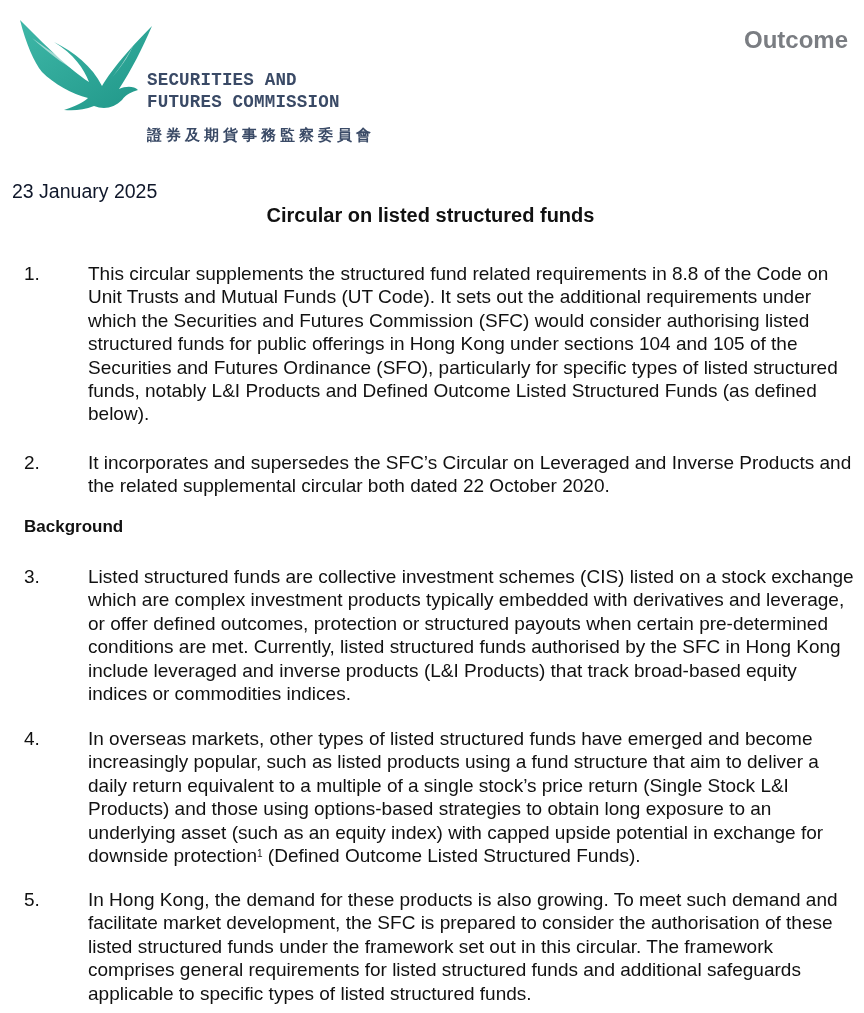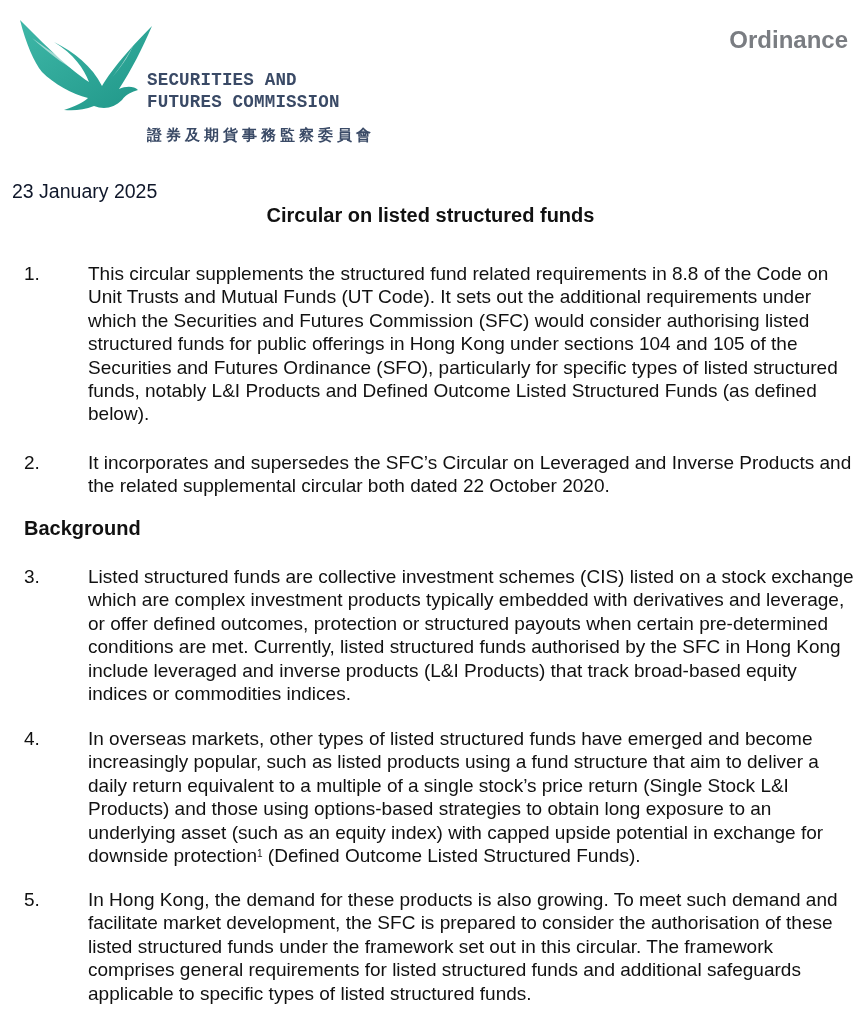--- a/index.html
+++ b/index.html
@@ -31,21 +31,21 @@
       font-size: 20px; font-weight: bold; color: #111;
     }
     .para {
       position: absolute; left: 24px; width: 830px;
       font-size: 19px; line-height: 23.4px; color: #111;
     }
     .para .num { position: absolute; left: 0; top: 0; width: 36px; }
     .para .txt { margin-left: 64px; display: block; }
     .heading {
       position: absolute; left: 24px; top: 517px;
-      font-size: 20px; font-weight: bold; color: #111;
+      font-size: 17px; font-weight: bold; color: #111;
     }
     sup { font-size: 10px; vertical-align: top; position: relative; top: -2px; }
   </style>
 </head>
 <body>
 
 <div class="logo">
   <svg class="bird" width="150" height="110" viewBox="0 0 150 110">
     <defs>
       <linearGradient id="g" x1="0" y1="0" x2="1" y2="1">
@@ -57,21 +57,21 @@
     <path fill="#ffffff" opacity="0.55" d="M18,24 C36,40 55,55 72,62 C55,50 38,38 18,24 Z"></path>
     <path fill="#ffffff" opacity="0.55" d="M120,30 C112,45 104,56 96,66 C106,54 114,44 120,30 Z"></path>
   </svg>
   <div class="logo-text">
     <div class="logo-en">SECURITIES AND</div>
     <div class="logo-en">FUTURES COMMISSION</div>
     <div class="logo-zh">證券及期貨事務監察委員會</div>
   </div>
 </div>
 
-<div class="doc-type">Ordinance</div>
+<div class="doc-type">Outcome</div>
 
 <div class="date">23 January 2025</div>
 <div class="title">Circular on listed structured funds</div>
 
 <div class="para" style="top:262px;">
   <span class="num">1.</span>
   <span class="txt">This circular supplements the structured fund related requirements in 8.8 of the Code on Unit Trusts and Mutual Funds (UT Code). It sets out the additional requirements under which the Securities and Futures Commission (SFC) would consider authorising listed structured funds for public offerings in Hong Kong under sections 104 and 105 of the Securities and Futures Ordinance (SFO), particularly for specific types of listed structured funds, notably L&amp;I Products and Defined Outcome Listed Structured Funds (as defined below).</span>
 </div>
 
 <div class="para" style="top:451px;">

